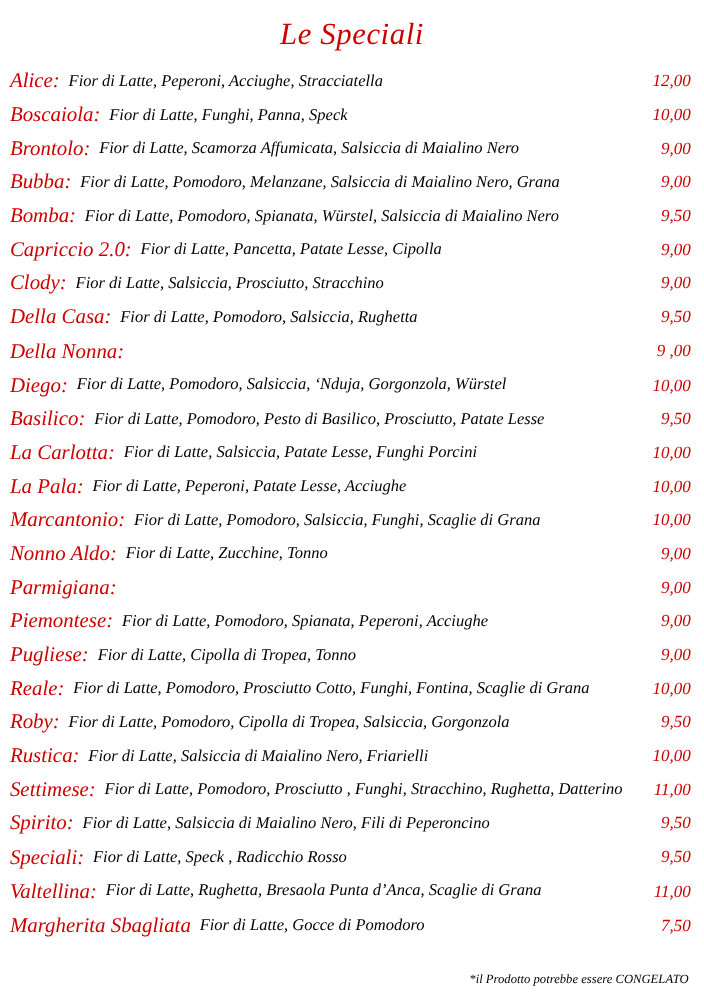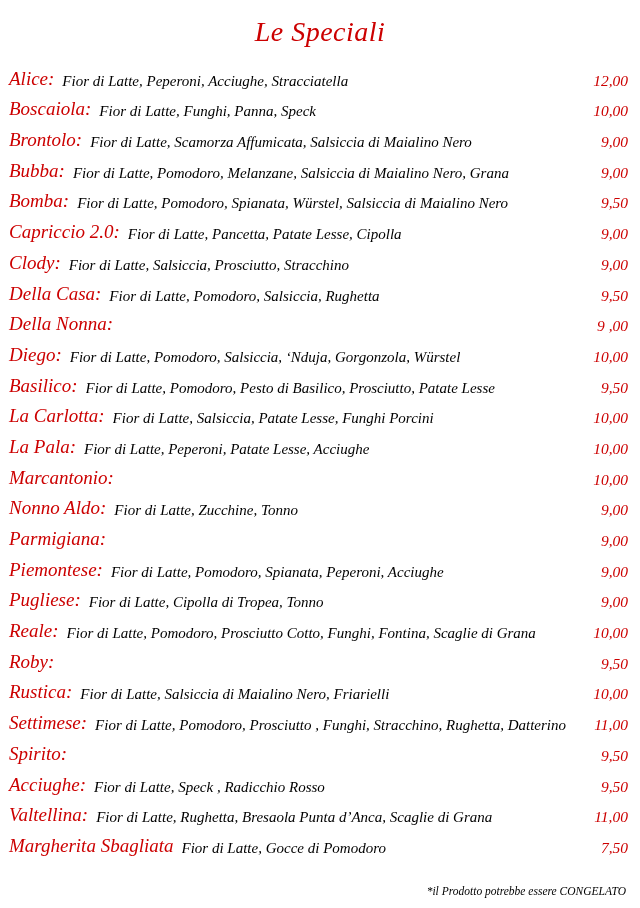--- a/index.html
+++ b/index.html
@@ -26,21 +26,21 @@
     font-weight: normal;
     color: var(--accent, #cc0000);
     letter-spacing: 0.5px;
   }
   .menu-list {
     margin-top: 11px;
     padding: 0 12px 0 9px;
   }
   .menu-row {
     display: flex;
-    align-items: flex-end;
+    align-items: center;
     height: 30.7px;
     white-space: nowrap;
   }
   .item-name {
     color: var(--accent, #cc0000);
     font-size: 19px;
     margin-right: 8px;
     flex-shrink: 0;
   }
   .item-desc {
@@ -129,20 +129,21 @@
     <span class="item-desc">Fior di Latte, Salsiccia, Patate Lesse, Funghi Porcini</span>
     <span class="item-price">10,00</span>
   </div>
       <div class="menu-row">
     <span class="item-name">La Pala:</span>
     <span class="item-desc">Fior di Latte, Peperoni, Patate Lesse, Acciughe</span>
     <span class="item-price">10,00</span>
   </div>
       <div class="menu-row">
     <span class="item-name">Marcantonio:</span>
+    <span class="item-desc">Fior di Latte, Pomodoro, Salsiccia, Funghi, Scaglie di Grana</span>
     <span class="item-price">10,00</span>
   </div>
       <div class="menu-row">
     <span class="item-name">Nonno Aldo:</span>
     <span class="item-desc">Fior di Latte, Zucchine, Tonno</span>
     <span class="item-price">9,00</span>
   </div>
       <div class="menu-row">
     <span class="item-name">Parmigiana:</span>
     <span class="item-price">9,00</span>
@@ -157,38 +158,40 @@
     <span class="item-desc">Fior di Latte, Cipolla di Tropea, Tonno</span>
     <span class="item-price">9,00</span>
   </div>
       <div class="menu-row">
     <span class="item-name">Reale:</span>
     <span class="item-desc">Fior di Latte, Pomodoro, Prosciutto Cotto, Funghi, Fontina, Scaglie di Grana</span>
     <span class="item-price">10,00</span>
   </div>
       <div class="menu-row">
     <span class="item-name">Roby:</span>
+    <span class="item-desc">Fior di Latte, Pomodoro, Cipolla di Tropea, Salsiccia, Gorgonzola</span>
     <span class="item-price">9,50</span>
   </div>
       <div class="menu-row">
     <span class="item-name">Rustica:</span>
     <span class="item-desc">Fior di Latte, Salsiccia di Maialino Nero, Friarielli</span>
     <span class="item-price">10,00</span>
   </div>
       <div class="menu-row">
     <span class="item-name">Settimese:</span>
     <span class="item-desc">Fior di Latte, Pomodoro, Prosciutto , Funghi, Stracchino, Rughetta, Datterino</span>
     <span class="item-price">11,00</span>
   </div>
       <div class="menu-row">
     <span class="item-name">Spirito:</span>
-    <span class="item-price">9,50</span>
-  </div>
-      <div class="menu-row">
-    <span class="item-name">Acciughe:</span>
+    <span class="item-desc">Fior di Latte, Salsiccia di Maialino Nero, Fili di Peperoncino</span>
+    <span class="item-price">9,50</span>
+  </div>
+      <div class="menu-row">
+    <span class="item-name">Speciali:</span>
     <span class="item-desc">Fior di Latte, Speck , Radicchio Rosso</span>
     <span class="item-price">9,50</span>
   </div>
       <div class="menu-row">
     <span class="item-name">Valtellina:</span>
     <span class="item-desc">Fior di Latte, Rughetta, Bresaola Punta d’Anca, Scaglie di Grana</span>
     <span class="item-price">11,00</span>
   </div>
       <div class="menu-row">
     <span class="item-name">Margherita Sbagliata</span>

